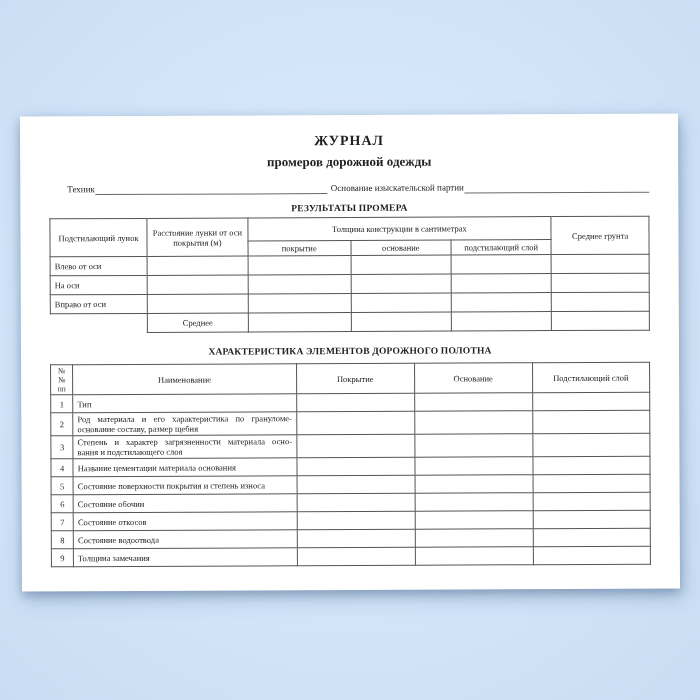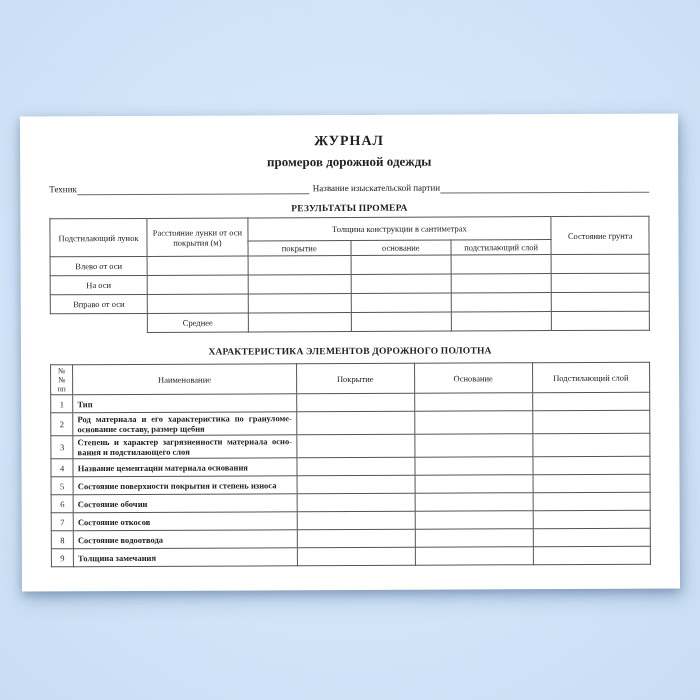--- a/index.html
+++ b/index.html
@@ -21,21 +21,21 @@
   }
   .title{
     margin:0;text-align:center;font-size:14px;line-height:18px;font-weight:bold;letter-spacing:1px;
   }
   .subtitle{
     margin:4px 0 0;text-align:center;font-size:13px;line-height:16px;font-weight:bold;
   }
   .sig-row{
     margin-top:13px;display:flex;align-items:flex-end;font-size:9px;line-height:11px;height:11px;
   }
-  .sig-label{white-space:nowrap;}
+  .sig-label{white-space:nowrap;margin-left:18px;}
   .sig-line{border-bottom:1px solid var(--line,#6a6a6a);height:10px;}
   .sig-line.first{width:232px;}
   .sig-line.second{flex:1;}
   .sig-row .sig-label.second{margin-left:4px;}
   .section-heading{
     margin-top:9px;text-align:center;font-size:9.5px;line-height:11px;font-weight:bold;letter-spacing:.2px;
   }
   .section-heading.second{margin-top:14px;}
   table{
     width:100%;border-collapse:collapse;table-layout:fixed;
@@ -44,62 +44,62 @@
   .t1{margin-top:3px;}
   .t2{margin-top:6px;}
   th,td{
     border:1px solid var(--border,#565656);
     padding:1px 4px;vertical-align:middle;
     font-weight:normal;text-align:center;overflow:hidden;
   }
   .t1 .hrow1 th{height:20px;}
   .t1 .hrow2 th{height:12px;}
   .t1 tbody td{height:16px;}
-  .t1 td.rowlabel{text-align:center;}
+  .t1 td.rowlabel{text-align:left;}
   .t1 td.ghost{border:none;background:transparent;}
   .t2 thead th{height:20px;}
   .t2 td{height:15px;}
   .t2 td.num{text-align:center;}
-  .t2 td.name{text-align:left;font-weight:bold;}
+  .t2 td.name{text-align:left;}
   .numhdr span{display:block;font-size:7.5px;line-height:9px;}
   .line{display:block;}
   .line:not(:last-child){text-align:justify;text-align-last:justify;}
 </style>
 </head>
 <body style="--paper: #ffffff; --ink: #222222; --border: #565656; --line: #6a6a6a; --bg_center: #e1edfd; --bg_mid: #d2e5f9; --bg_edge: #c9ddf2;">
 
 <div class="sheet">
 
   <h1 class="title">ЖУРНАЛ</h1>
   <h2 class="subtitle">промеров дорожной одежды</h2>
 
   <div class="sig-row">
     <span class="sig-label">Техник</span>
     <span class="sig-line first"></span>
-    <span class="sig-label second">Название изыскательской партии</span>
+    <span class="sig-label second">Основание изыскательской партии</span>
     <span class="sig-line second"></span>
   </div>
 
   <div class="section-heading">РЕЗУЛЬТАТЫ ПРОМЕРА</div>
 
   <table class="t1">
     <colgroup>
       <col style="width:16.2%">
         <col style="width:16.8%">
         <col style="width:17.2%">
       <col style="width:16.7%">
         <col style="width:16.8%">
         <col style="width:16.3%">
     </colgroup>
     <thead>
       <tr class="hrow1">
         <th rowspan="2">Подстилающий лунок</th>
         <th rowspan="2">Расстояние лунки от оси покрытия (м)</th>
         <th colspan="3">Толщина конструкции в сантиметрах</th>
-        <th rowspan="2">Состояние грунта</th>
+        <th rowspan="2">Среднее грунта</th>
       </tr>
       <tr class="hrow2">
         <th>покрытие</th>
         <th>основание</th>
         <th>подстилающий слой</th>
       </tr>
     </thead>
     <tbody>
       <tr>
         <td class="rowlabel">Влево от оси</td>

